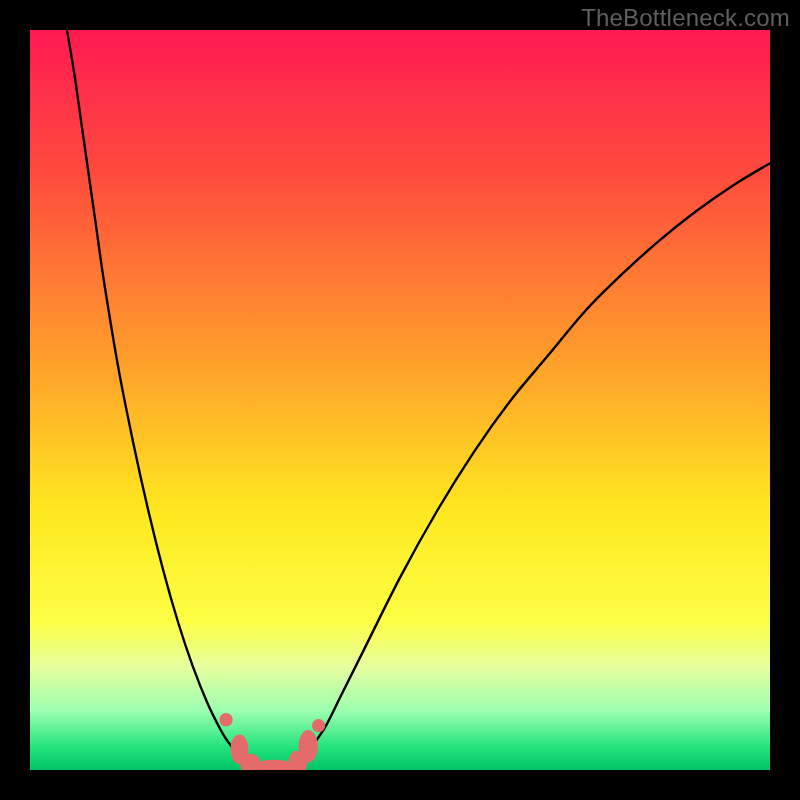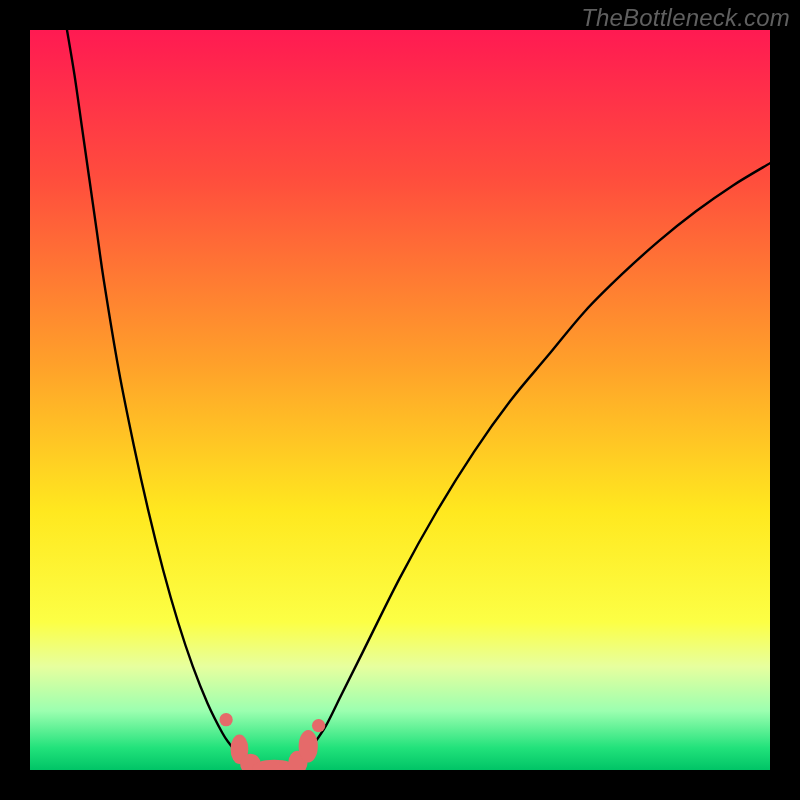--- a/index.html
+++ b/index.html
@@ -27,21 +27,20 @@
   }
   .watermark {
     position: absolute;
     top: 4px;
     right: 10px;
     font-family: Arial, Helvetica, sans-serif;
     font-size: 24px;
     color: #5f5f5f;
     font-weight: 500;
     letter-spacing: 0.2px;
-    font-style: italic;
   }
   svg {
     display: block;
   }
 </style>
 </head>
 <body>
 
 <div class="frame">
   <svg class="plot" viewBox="0 0 740 740">

